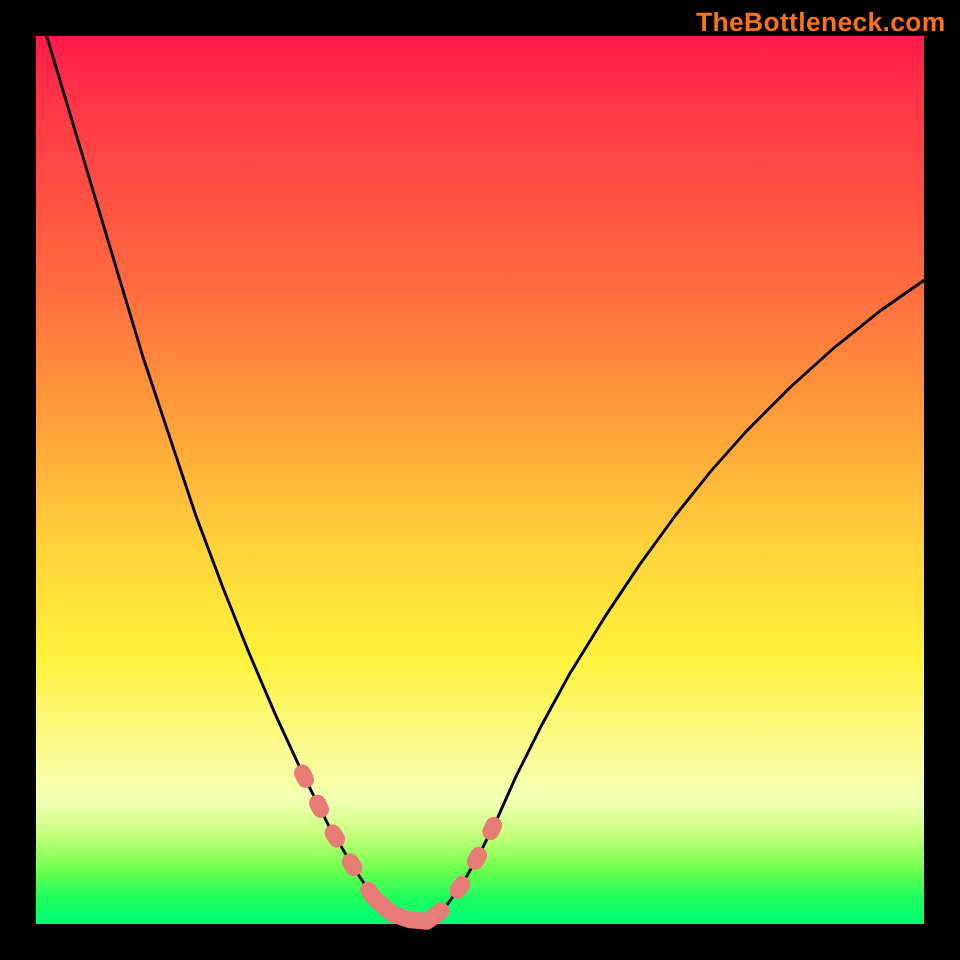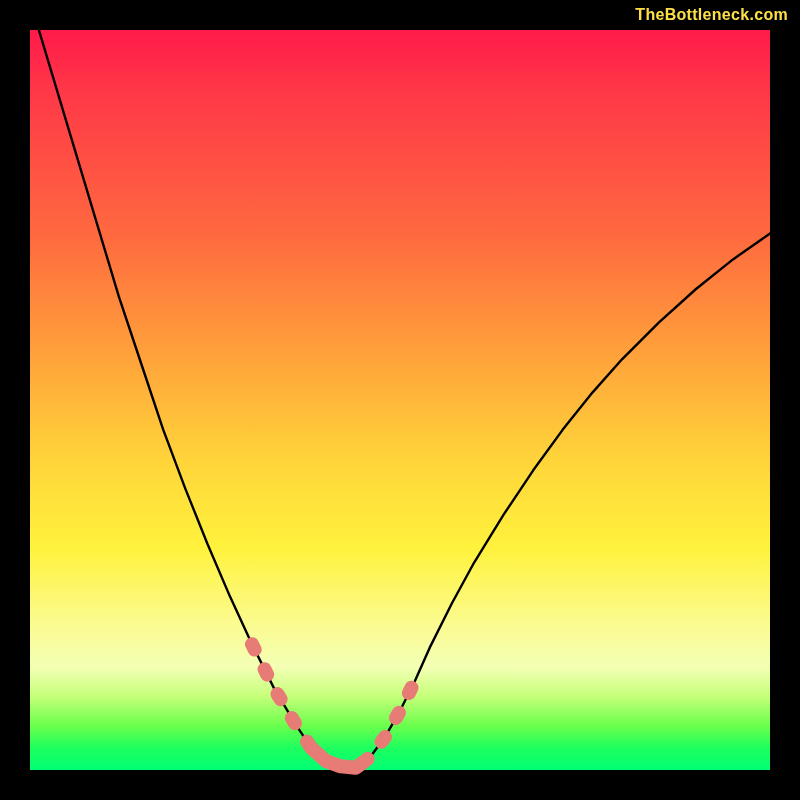--- a/index.html
+++ b/index.html
@@ -37,22 +37,22 @@
       #c6ff7a 90%,
       #6cff4c 94%,
       #1eff5e 97%,
       #00ff74 100%
     );
   }
   .watermark {
     position: absolute;
     top: 6px;
     right: 12px;
-    color: #fde047;
-    font-size: 16px;
+    color: #f97316;
+    font-size: 22px;
     font-weight: 600;
     letter-spacing: 0.3px;
     user-select: none;
   }
   svg.curves {
     position: absolute;
     left: 0;
     top: 0;
     width: 740px;
     height: 740px;

